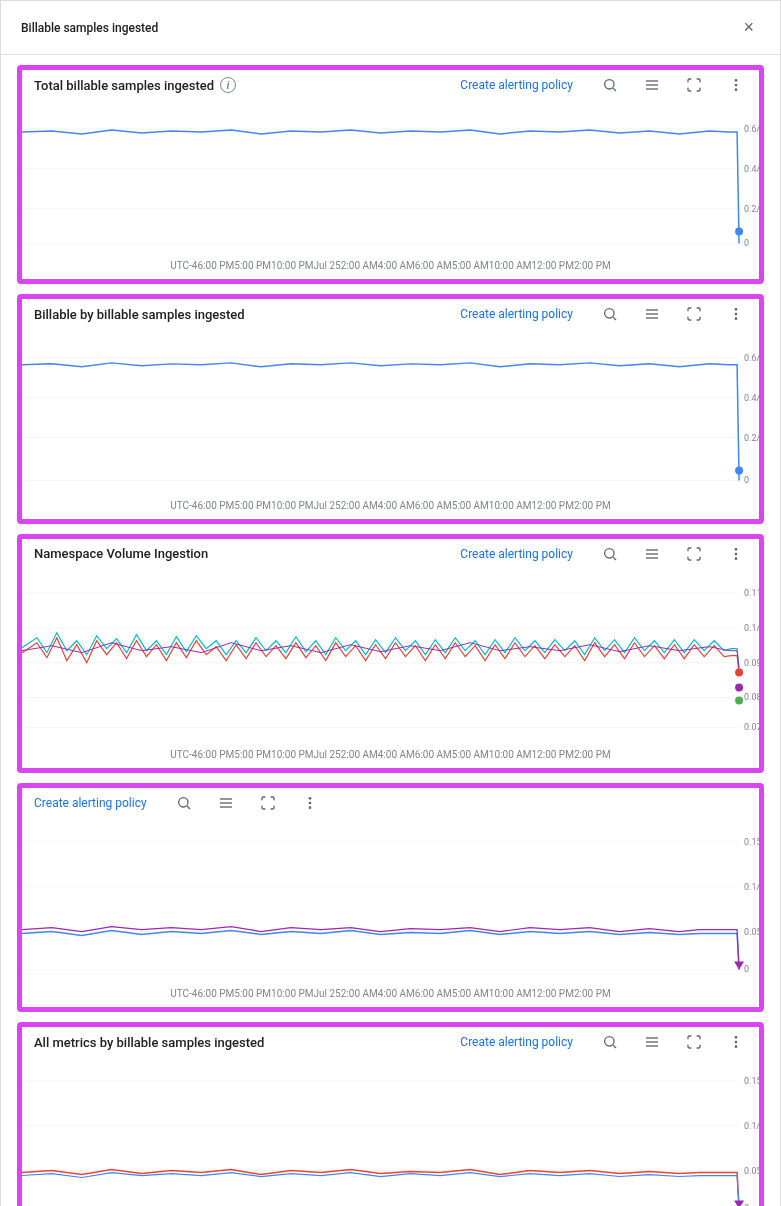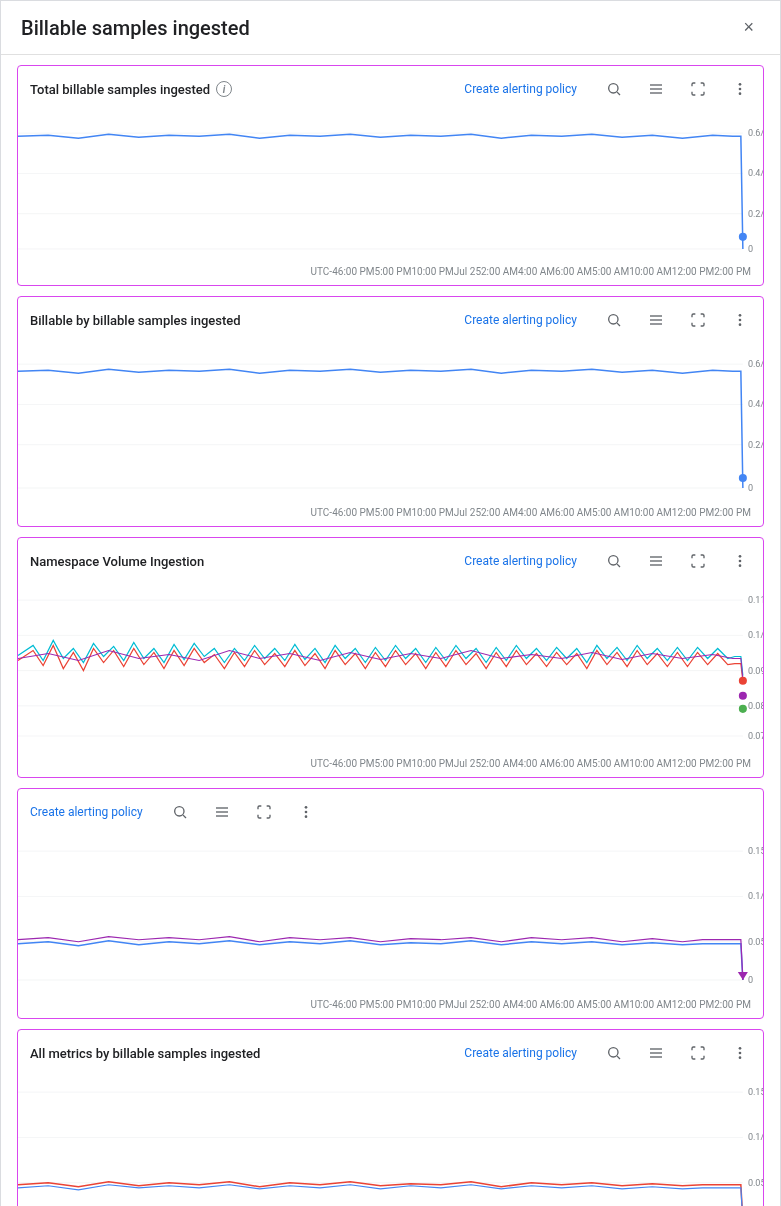--- a/index.html
+++ b/index.html
@@ -18,21 +18,21 @@
       box-shadow: 0 2px 6px rgba(0,0,0,0.2);
     }
     .dialog-header {
       display: flex;
       align-items: center;
       justify-content: space-between;
       padding: 14px 20px;
       border-bottom: 1px solid #e0e0e0;
     }
     .dialog-title {
-      font-size: 20px;
+      font-size: 12px;
       font-weight: 500;
       color: #202124;
     }
     .close-btn {
       background: none;
       border: none;
       cursor: pointer;
       color: #5f6368;
       font-size: 18px;
       padding: 2px 6px;
@@ -41,23 +41,23 @@
       align-items: center;
       justify-content: center;
     }
     .charts-container {
       padding: 10px 16px;
       display: flex;
       flex-direction: column;
       gap: 10px;
     }
     .chart-card {
-      border: 1px solid #d946ef;
+      border: 5px solid #d946ef;
       border-radius: 4px;
-      padding: 12px 0 0 0;
+      padding: 4px 0 0 0;
       background: #fff;
     }
     .chart-header {
       display: flex;
       align-items: center;
       justify-content: space-between;
       padding: 0 12px 8px 12px;
     }
     .chart-title-row {
       display: flex;
@@ -105,21 +105,21 @@
       display: flex;
       align-items: center;
     }
     .chart-svg {
       width: 100%;
       height: 100%;
     }
     .chart-footer {
       padding: 4px 12px 8px 12px;
       display: flex;
-      justify-content: flex-end;
+      justify-content: center;
       font-size: 10px;
       color: #80868b;
     }
     .chart-body {
       position: relative;
       background: #fff;
     }
   </style>
 </head>
 <body>

